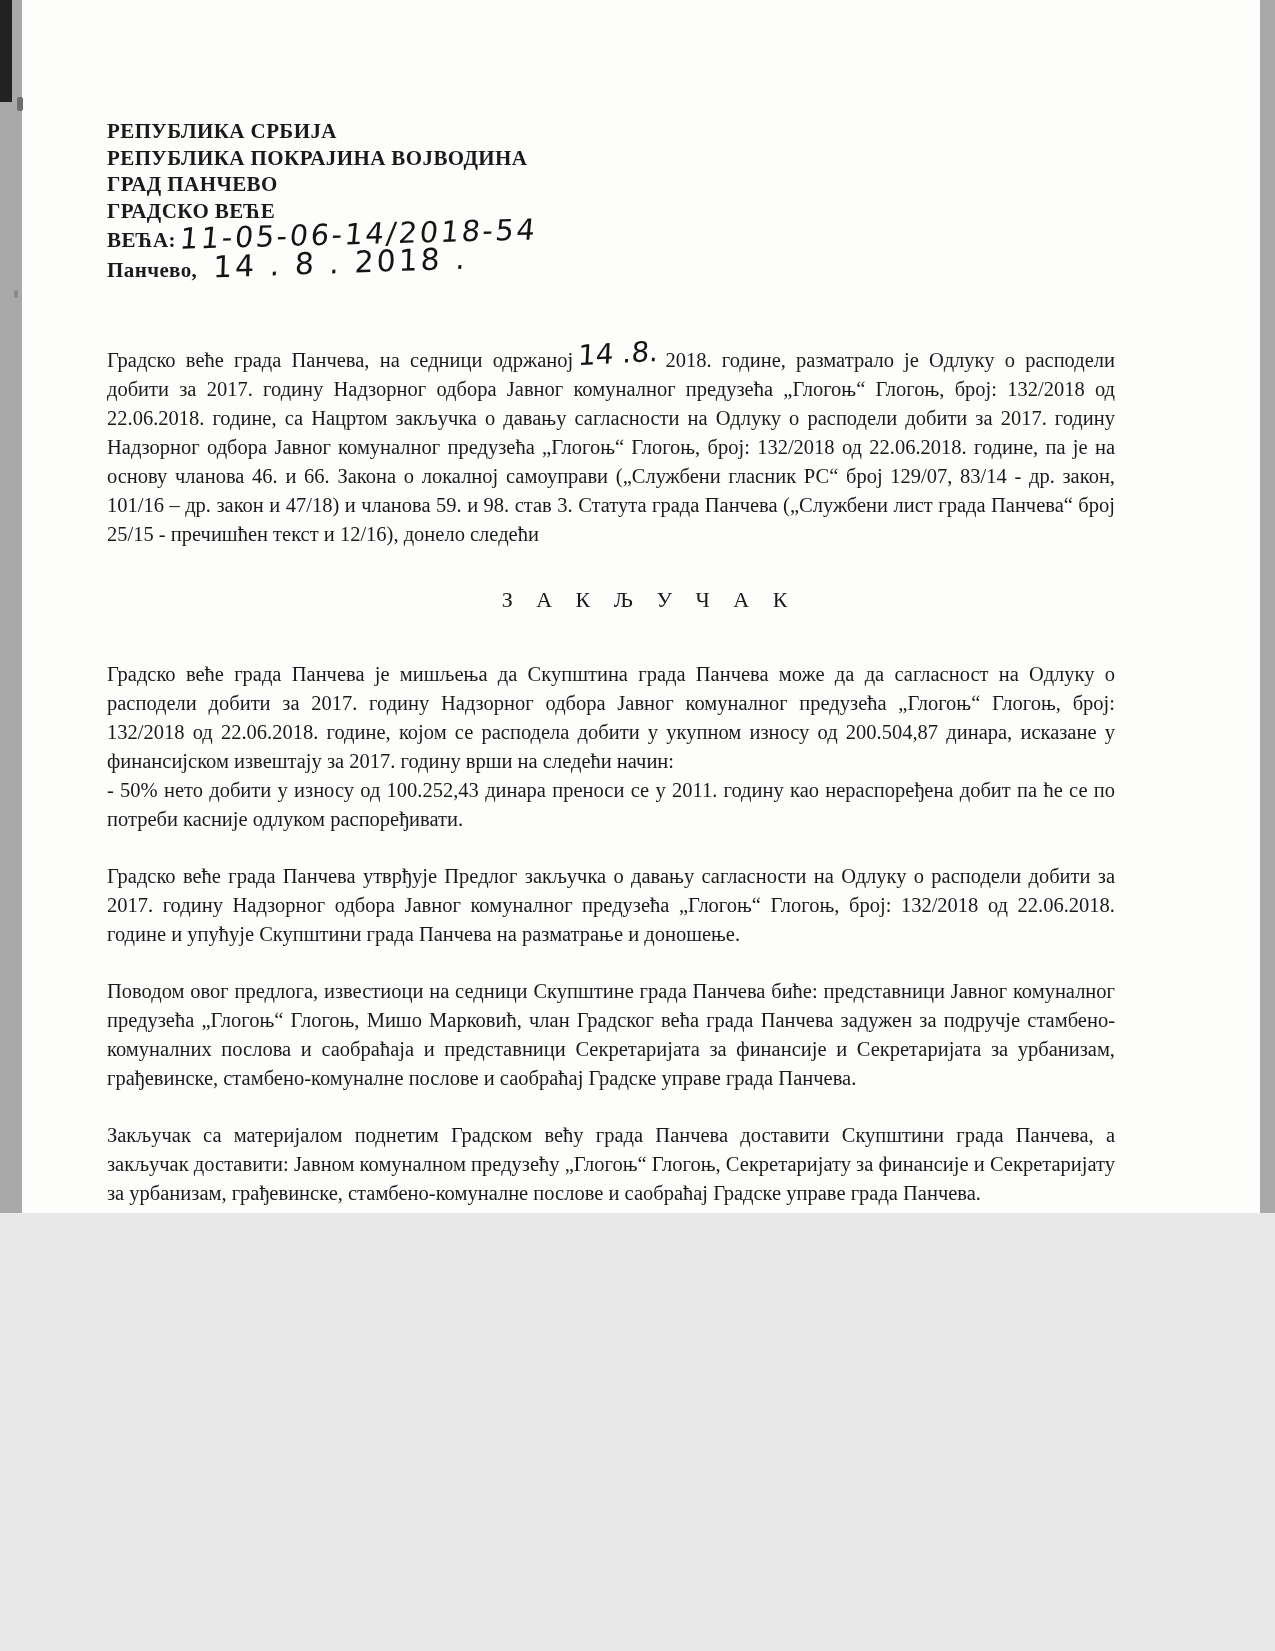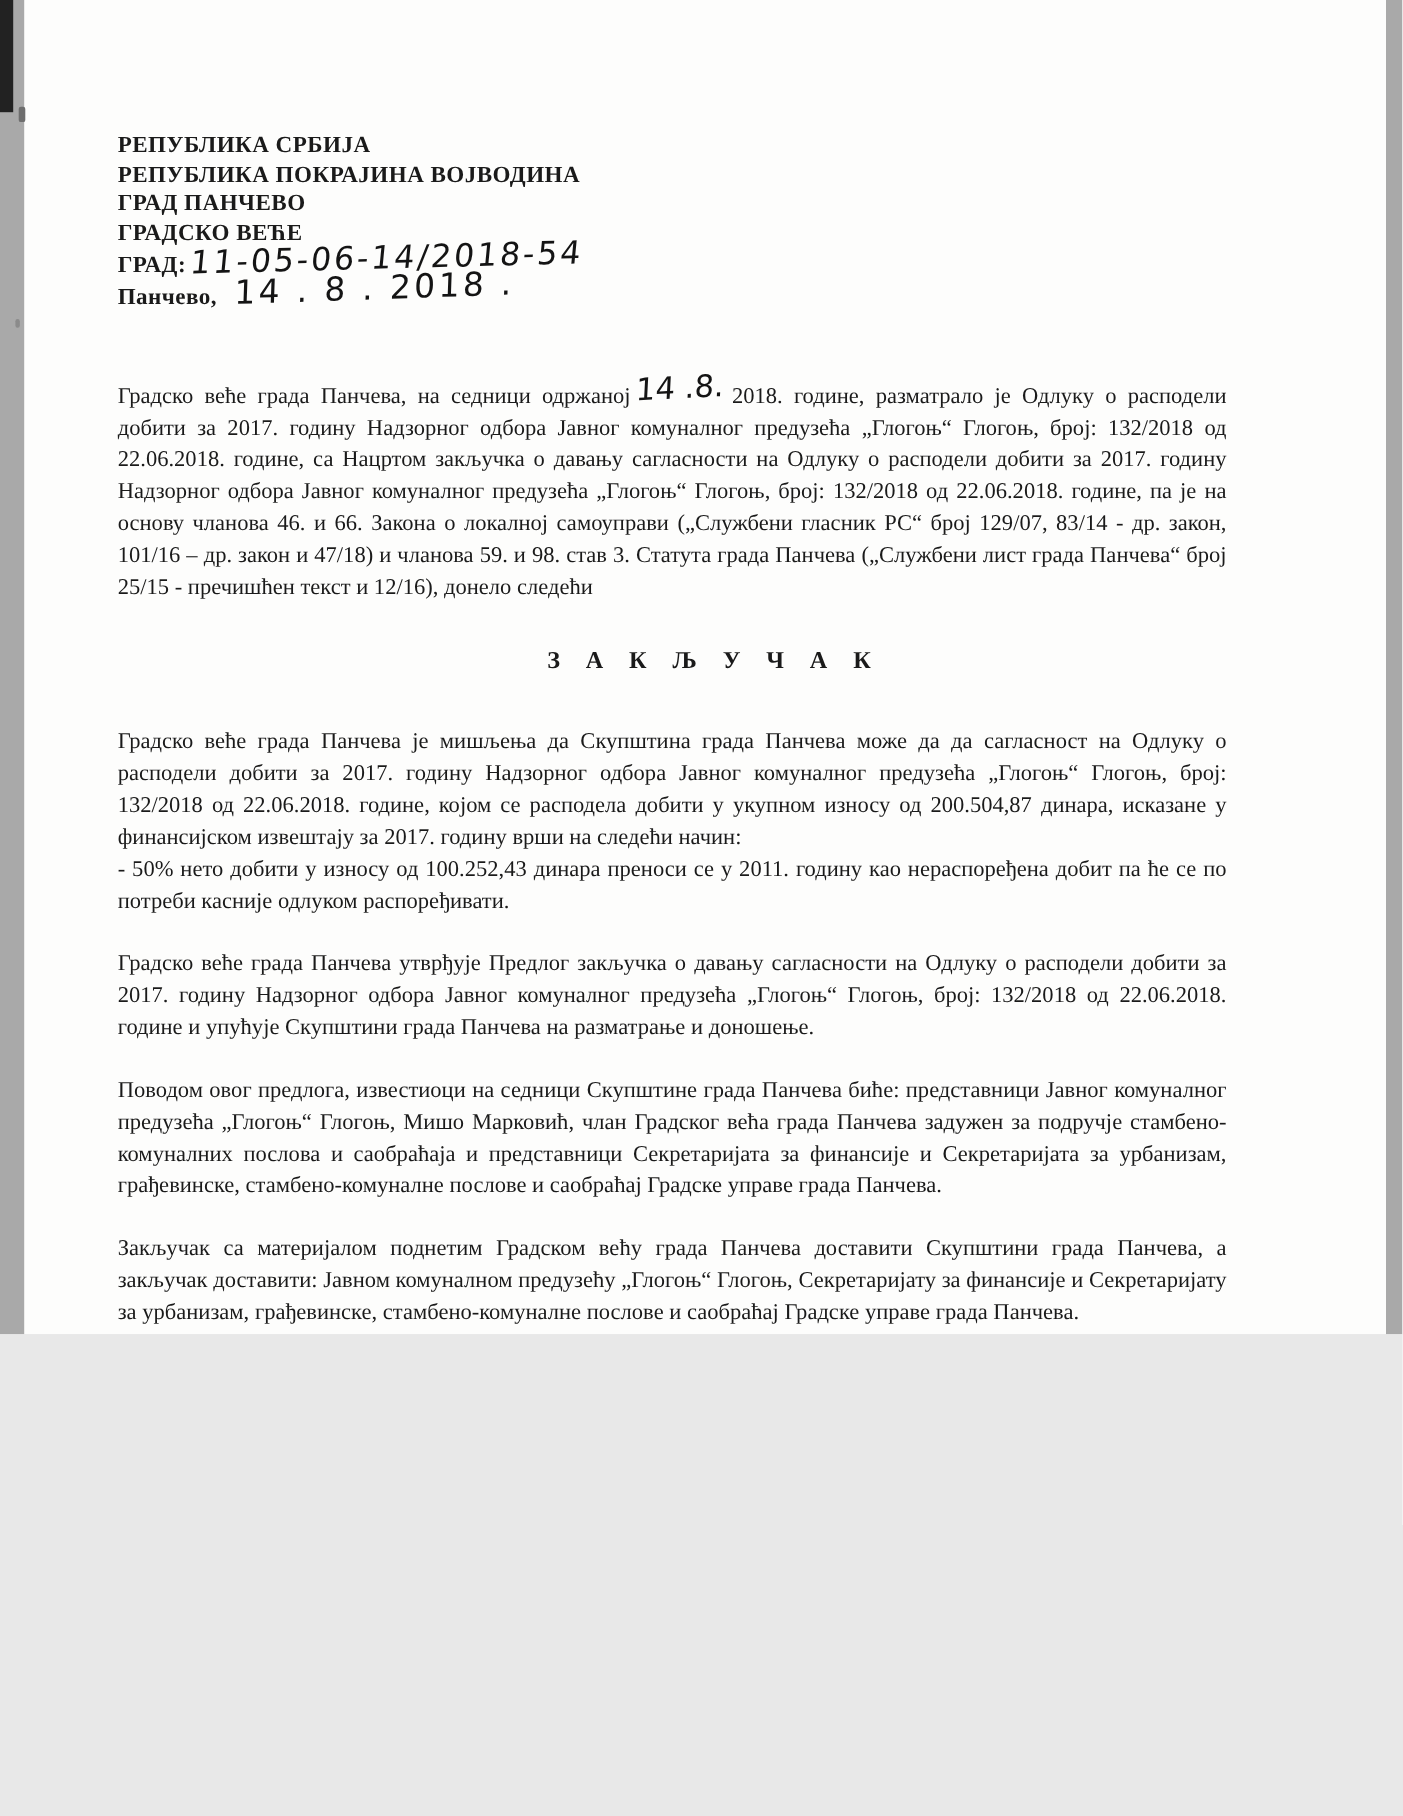--- a/index.html
+++ b/index.html
@@ -22,21 +22,21 @@
   
   .hand{font-family:"DejaVu Sans",sans-serif;font-weight:400;color:#141414;}
   .hand-number{display:inline-block;font-size:29px;letter-spacing:2.5px;transform:rotate(-1.5deg) skewX(-7deg);position:relative;top:-3px;margin-left:4px;}
   .hand-date{display:inline-block;font-size:30px;letter-spacing:3px;transform:rotate(-2deg) skewX(-4deg);position:relative;top:-4px;margin-left:16px;}
   .hand-inline{display:inline-block;font-size:28px;line-height:18px;transform:rotate(-3deg) skewX(-6deg);position:relative;top:-4px;margin:0 7px 0 5px;vertical-align:baseline;}
 
   
   .body-text{position:absolute;left:107px;top:346px;width:1008px;font-size:20.5px;line-height:29px;text-align:justify;}
   .body-text p{margin:0;}
   .gap-top{margin-top:28px !important;}
-  .doc-title{position:relative;left:38px;margin:36px 0 46px 0;font-size:22px;font-weight:bold;letter-spacing:9px;text-align:center;}
+  .doc-title{position:relative;left:38px;margin:36px 0 46px 0;font-size:22px;font-weight:normal;letter-spacing:9px;text-align:center;}
 
   
   .sig-block{position:absolute;left:655px;top:1408px;width:390px;text-align:center;font-weight:bold;font-size:21px;line-height:26px;z-index:3;}
   .sig-name{font-size:24px;}
 
   .stamp-svg{position:absolute;left:690px;top:1396px;z-index:2;opacity:.85;transform:rotate(-4deg);}
   .sig-svg{position:absolute;left:600px;top:1430px;z-index:4;}
 </style>
 </head>
 <body>
@@ -48,21 +48,21 @@
   <div class="corner-black"></div>
   <div class="speck" style="left:17px;top:97px;width:6px;height:14px;"></div>
   <div class="speck" style="left:14px;top:290px;width:4px;height:8px;opacity:.5;"></div>
 
   <header class="letterhead">
     <div class="lh-row">РЕПУБЛИКА СРБИЈА</div>
     <div class="lh-row">РЕПУБЛИКА ПОКРАЈИНА ВОЈВОДИНА</div>
     <div class="lh-row">ГРАД ПАНЧЕВО</div>
     <div class="lh-row">ГРАДСКО ВЕЋЕ</div>
     <div class="num-row">
-      <span>ГРАД:</span><span class="hand hand-number">11-05-06-14/2018-54</span>
+      <span>ВЕЋА:</span><span class="hand hand-number">11-05-06-14/2018-54</span>
     </div>
     <div class="date-row">
       <span>Панчево,</span><span class="hand hand-date">14 . 8 . 2018 .</span>
     </div>
   </header>
 
   <main class="body-text">
     <p><span>Градско веће града Панчева, на седници одржаној</span><span class="hand hand-inline">14 .8.</span><span>2018. године,  разматрало је  Одлуку о расподели добити за 2017. годину Надзорног одбора Јавног комуналног предузећа „Глогоњ“ Глогоњ, број: 132/2018 од 22.06.2018. године, са Нацртом закључка о давању сагласности на Одлуку о расподели добити за 2017. годину Надзорног одбора Јавног комуналног предузећа „Глогоњ“ Глогоњ, број: 132/2018 од 22.06.2018. године, па је на основу чланова 46. и 66. Закона  о локалној самоуправи („Службени гласник РС“ број 129/07, 83/14 - др. закон, 101/16 – др. закон и 47/18) и чланова 59. и 98. став 3. Статута града Панчева („Службени лист града Панчева“ број 25/15 - пречишћен текст и 12/16), донело следећи</span></p>
 
     <h1 class="doc-title">З А К Љ У Ч А К</h1>

